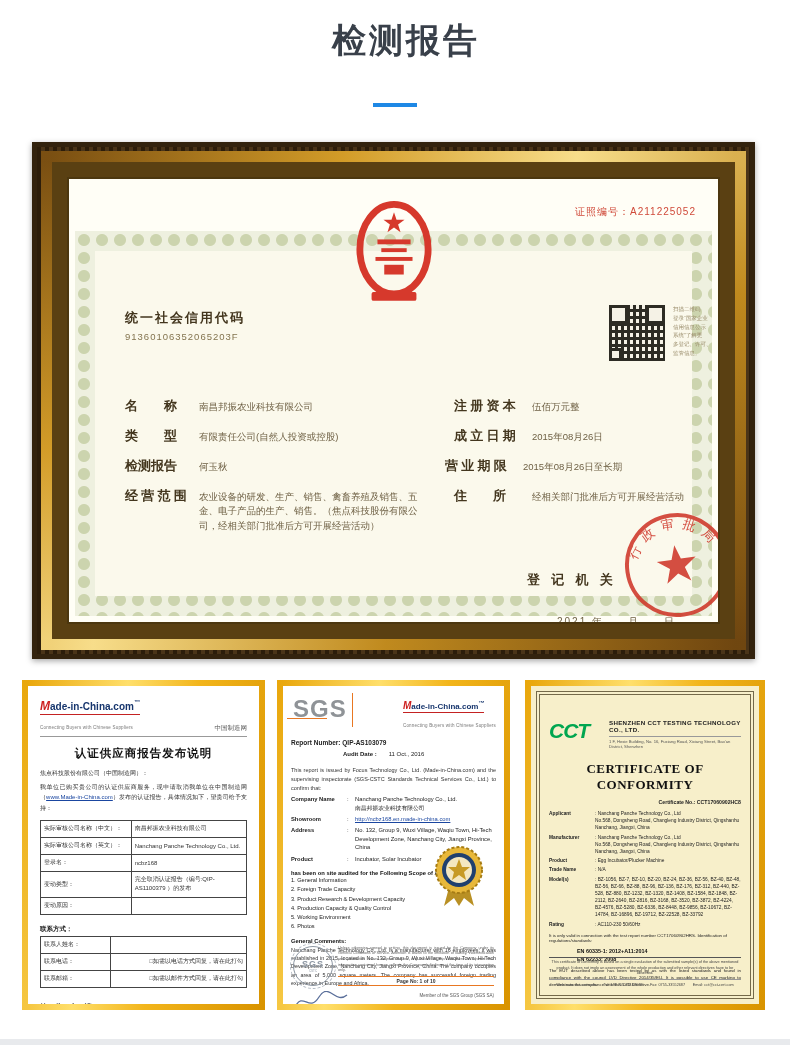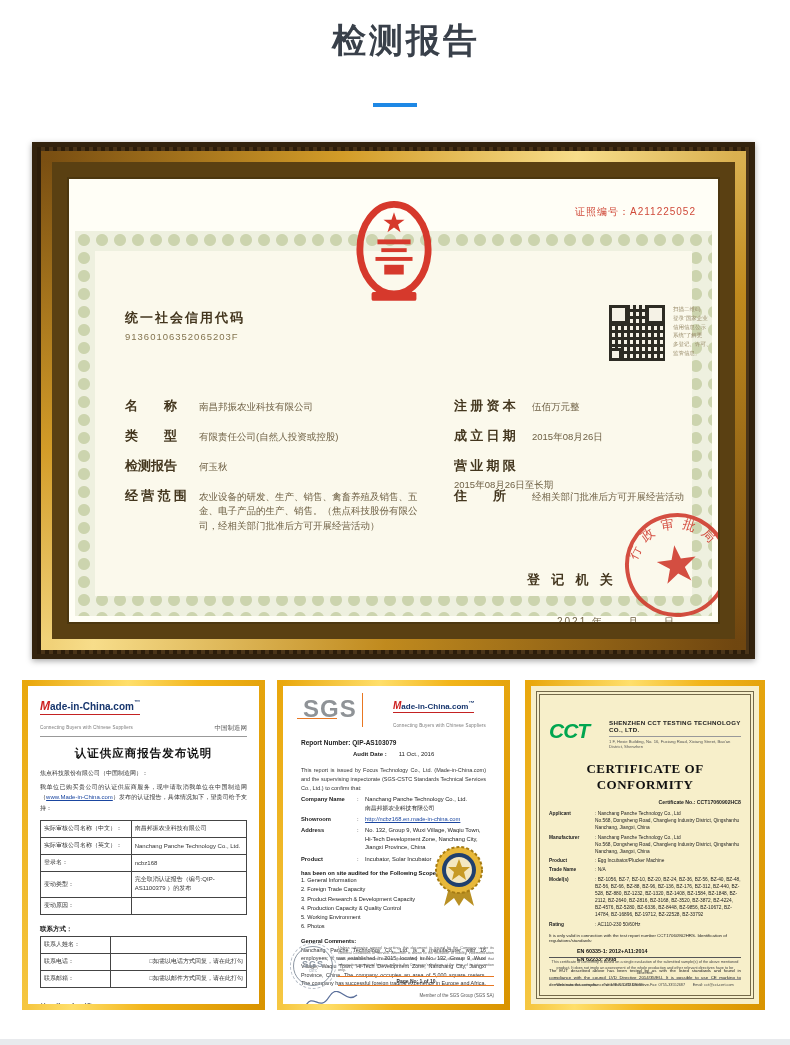--- a/index.html
+++ b/index.html
@@ -50,21 +50,21 @@
     font-weight:bold; font-size:13px; letter-spacing:4px; color:#43361e; z-index:2; }
   .seal { position:absolute; left:552px; top:330px; width:112px; height:112px; z-index:4; opacity:.88;
     transform:rotate(-8deg); }
   .lic-date { position:absolute; left:488px; top:436px; font-size:10px; letter-spacing:2px; color:#6e6044; z-index:2; }
 
   
   .cert { position:absolute; top:680px; height:330px; border:6px solid;
     border-image:linear-gradient(100deg,#e9a70c,#ffdf6b 35%,#f2b51b 60%,#d99400) 1;
     background:#fff; overflow:hidden; }
   #certA { left:22px;  width:243px; padding:10px 12px; }
-  #certB { left:277px; width:233px; padding:9px 18px; }
+  #certB { left:277px; width:233px; padding:9px 8px; }
   #certC { left:525px; width:240px; background:#f7efca; padding:5px; }
 
   
   .mic-logo-line { display:flex; justify-content:space-between; align-items:flex-end;
     border-bottom:1px solid #999; padding-bottom:3px; }
   .mic-logo .l1 { font-size:10px; font-weight:bold; color:#16356d; border-bottom:1.5px solid #c42222;
     display:inline-block; padding-bottom:1px; }
   .mic-logo .m { color:#cc1f1f; font-style:italic; font-size:12px; }
   .mic-logo .tm { font-size:6px; vertical-align:top; }
   .mic-logo .tag { font-size:4.5px; color:#777; letter-spacing:.2px; }
@@ -201,21 +201,21 @@
         </div>
 
         <div class="lic-field" style="left:385px; top:218px; width:280px;">
           <span class="lab" style="width:78px">注 册 资 本</span>
           <span class="val" style="width:196px">伍佰万元整</span>
         </div>
         <div class="lic-field" style="left:385px; top:248px; width:280px;">
           <span class="lab" style="width:78px">成 立 日 期</span>
           <span class="val" style="width:196px">2015年08月26日</span>
         </div>
-        <div class="lic-field" style="left:385px; top:278px; width:280px;flex-direction:column;">
+        <div class="lic-field" style="left:376px; top:278px; width:280px;">
           <span class="lab" style="width:78px">营 业 期 限</span>
           <span class="val" style="width:196px">2015年08月26日至长期</span>
         </div>
         <div class="lic-field" style="left:385px; top:308px; width:280px;">
           <span class="lab" style="width:78px">住　　所</span>
           <span class="val" style="width:196px">经相关部门批准后方可开展经营活动</span>
         </div>
 
         <div class="registrar">登 记 机 关</div>
 

